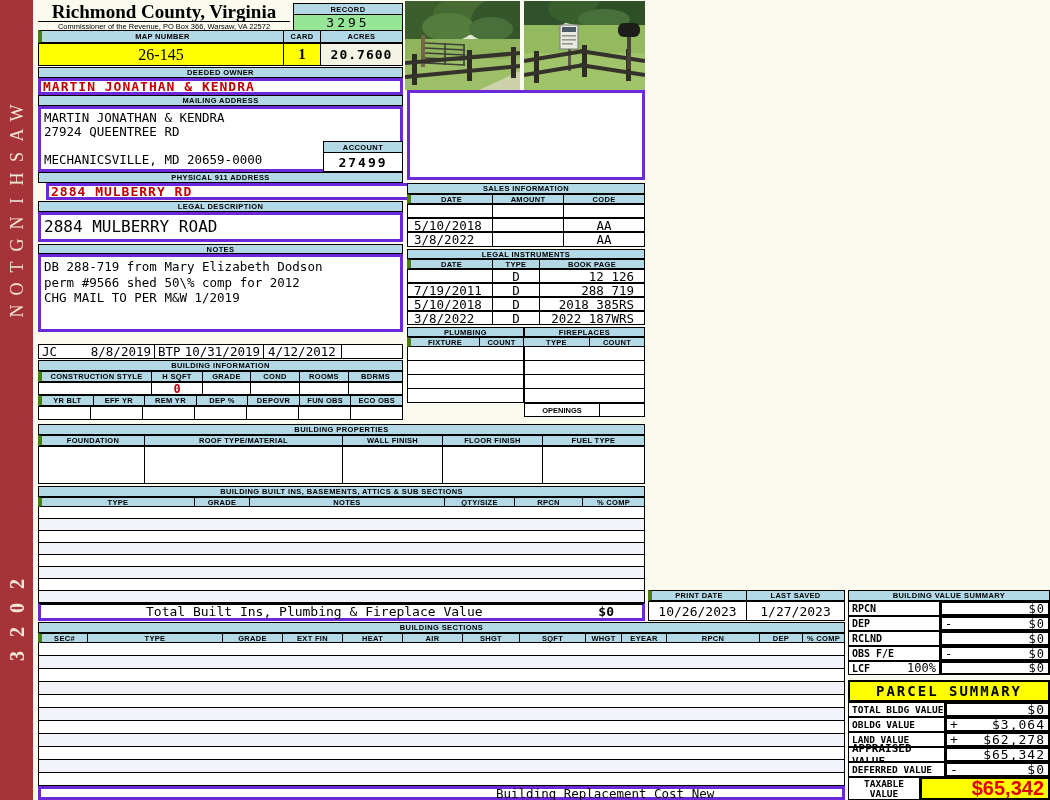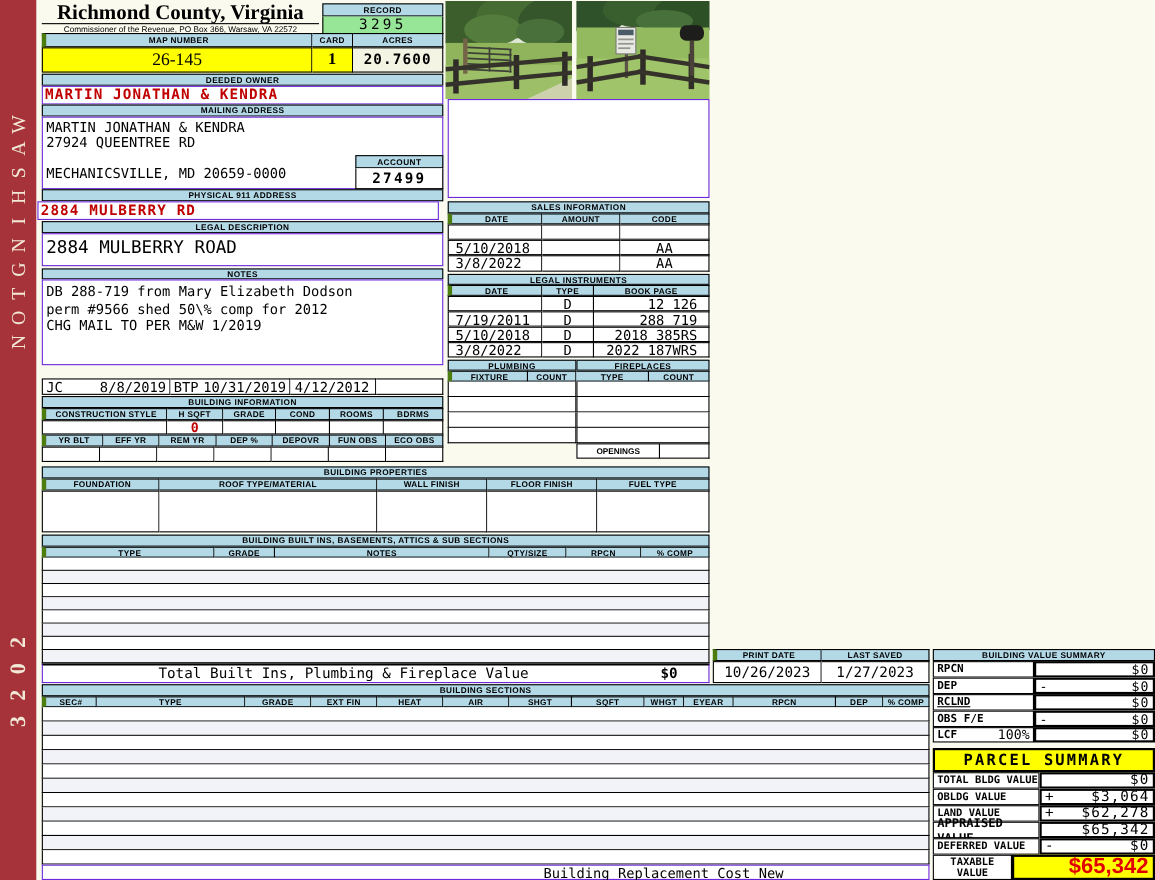--- a/index.html
+++ b/index.html
@@ -14,21 +14,21 @@
        letter-spacing:.4px;display:flex;align-items:center;justify-content:center;color:#000;}
   .hrow{display:flex;}
   .hrow .hc{background:var(--blue);border:1px solid #000;border-left:none;
        font:bold 7.5px "Liberation Sans",sans-serif;letter-spacing:.3px;
        display:flex;align-items:center;justify-content:center;}
   .hrow .hc:first-child{border-left:4px solid #4d7c0f;}
   .vrow{display:flex;}
   .vrow .vc{background:#fff;border:1px solid #000;border-left:none;display:flex;align-items:center;}
   .vrow .vc:first-child{border-left:1px solid #000;}
   .mono{font-family:"DejaVu Sans Mono","Liberation Mono",monospace;}
-  .box{background:#fff;border:1px solid #6d28d9;}
+  .box{background:#fff;border:3px solid #6d28d9;}
   .redtxt{color:var(--red);font-weight:bold;letter-spacing:1px;}
   .sidebar{left:0;top:0;width:33px;height:800px;background:var(--sred);}
   .vtext{position:absolute;left:0;width:33px;display:flex;flex-direction:column;align-items:center;}
   .vchar{display:flex;align-items:center;justify-content:center;height:22px;width:33px;
          transform:rotate(-90deg);font-family:"Liberation Serif","DejaVu Serif",serif;
          color:#F1E8D6;font-size:18px;}
   .vt-year .vchar{height:24px;font-size:20px;font-weight:bold;}
   .rowline{border:1px solid #000;border-top:none;background:#fff;}
   .sumlabel{background:#fff;border:1px solid #000;font:bold 10px "DejaVu Sans Mono",monospace;
             display:flex;align-items:center;padding-left:3px;}
@@ -90,21 +90,21 @@
     <div>27924 QUEENTREE RD</div>
     <div style="height:14px;"></div>
     <div>MECHANICSVILLE, MD 20659-0000</div>
   </div>
   <div class="abs" style="left:323px;top:141px;width:80px;height:31px;">
     <div class="bar" style="height:12px;">ACCOUNT</div>
     <div class="mono" style="height:19px;background:#fff;border:1px solid #000;border-top:none;display:flex;align-items:center;justify-content:center;font-weight:bold;font-size:13px;letter-spacing:2px;">27499</div>
   </div>
 
   <div class="abs bar" style="left:38px;top:172px;width:365px;height:11px;">PHYSICAL 911 ADDRESS</div>
-  <div class="abs box mono redtxt" style="left:34px;top:183px;width:365px;height:17px;display:flex;align-items:center;font-size:13px;padding-left:2px;">2884 MULBERRY RD</div>
+  <div class="abs box mono redtxt" style="left:46px;top:183px;width:365px;height:17px;display:flex;align-items:center;font-size:13px;padding-left:2px;">2884 MULBERRY RD</div>
 
   <div class="abs bar" style="left:38px;top:201px;width:365px;height:11px;">LEGAL DESCRIPTION</div>
   <div class="abs box mono" style="left:38px;top:212px;width:365px;height:30px;font-size:16px;padding:2px 0 0 3px;">2884 MULBERRY ROAD</div>
 
   <div class="abs bar" style="left:38px;top:244px;width:365px;height:10px;">NOTES</div>
   <div class="abs box mono" style="left:38px;top:254px;width:365px;height:78px;font-size:12.5px;line-height:15.5px;padding:2px 0 0 3px;">
     <div>DB 288-719 from Mary Elizabeth Dodson</div>
     <div>perm #9566 shed 50\% comp for 2012</div>
     <div>CHG MAIL TO PER M&amp;W 1/2019</div>
   </div>
@@ -355,21 +355,21 @@
       </div>
     </div>
     <div style="display:flex;height:15px;">
       <div class="sumlabel" style="width:92px;">DEP</div>
       <div class="sumval" style="width:110px;">
         <span>-</span>
         <span>$0</span>
       </div>
     </div>
     <div style="display:flex;height:15px;">
-      <div class="sumlabel" style="width:92px;text-decoration:underline;">RCLND</div>
+      <div class="sumlabel" style="width:92px;">RCLND</div>
       <div class="sumval" style="width:110px;">
         <span></span>
         <span>$0</span>
       </div>
     </div>
     <div style="display:flex;height:15px;">
       <div class="sumlabel" style="width:92px;">OBS F/E</div>
       <div class="sumval" style="width:110px;">
         <span>-</span>
         <span>$0</span>

